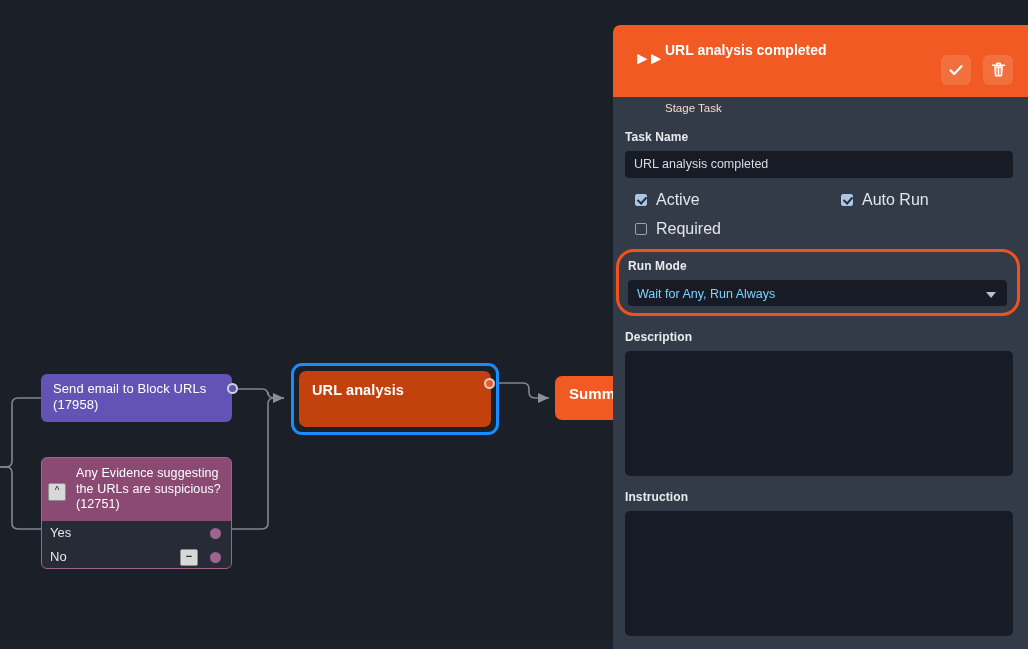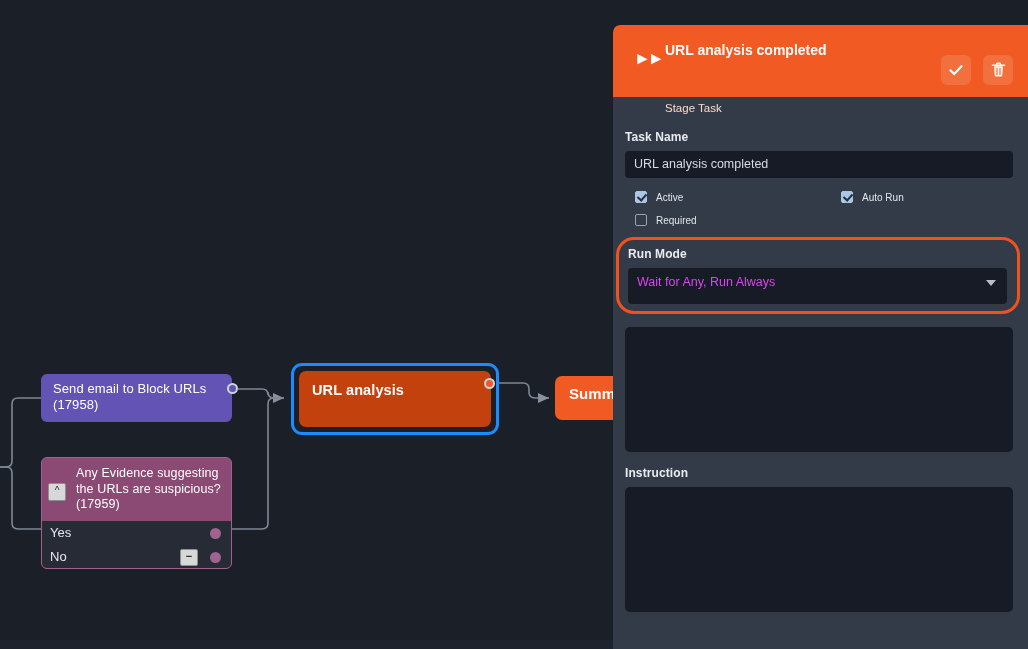--- a/index.html
+++ b/index.html
@@ -282,41 +282,41 @@
     border: solid #22303f;
     border-width: 0 2px 2px 0;
     transform: rotate(42deg);
   }
   .cb-box.unchecked {
     background: transparent;
     border: 1.5px solid #9aa3b2;
   }
   .cb-label {
     color: #e2e5ea;
-    font-size: 10px;
+    font-size: 16px;
     text-align: center;
   }
 
   
   #run-mode-group {
     position: relative;
     margin-top: 8px;
     margin-left: -9px;
     margin-right: -7px;
     padding: 6px 10px 7px 9px;
     border: 3px solid #f1511b;
     border-radius: 18px;
     box-sizing: border-box;
   }
   #run-mode-select {
     position: relative;
-    height: 36px;
+    height: 26px;
     background: #161b25;
     border-radius: 4px;
-    color: #d946ef;
+    color: #7dd3fc;
     font-size: 12.5px;
     line-height: 28px;
     padding-left: 9px;
     box-sizing: border-box;
   }
   #run-mode-caret {
     position: absolute;
     right: 11px; top: 12px;
     width: 0; height: 0;
     border-left: 5px solid transparent;
@@ -369,21 +369,21 @@
 
   <div class="node" id="node-summary">
     <div class="node-label">Summ</div>
   </div>
 
   <div class="node" id="node-decision">
     <div id="decision-head">
       <div id="decision-collapse-icon">^</div>
       <div class="node-label">Any Evidence suggesting</div>
       <div class="node-label">the URLs are suspicious?</div>
-      <div class="node-label">(17959)</div>
+      <div class="node-label">(12751)</div>
     </div>
     <div id="decision-body">
       <div class="branch-row">
         <span>Yes</span>
         <span class="branch-port"></span>
       </div>
       <div class="branch-row">
         <span>No</span>
         <span class="branch-minus-icon">−</span>
         <span class="branch-port"></span>
@@ -443,20 +443,21 @@
 
     <div id="run-mode-group">
       <div class="field-label">Run Mode</div>
       <div id="run-mode-select">
         <span>Wait for Any, Run Always</span>
         <span id="run-mode-caret"></span>
       </div>
     </div>
 
     <div class="section">
+      <div class="field-label">Description</div>
       <div class="textarea-box" id="description-area" placeholder=""></div>
     </div>
 
     <div class="section">
       <div class="field-label">Instruction</div>
       <div class="textarea-box" id="instruction-area" placeholder=""></div>
     </div>
 
   </div>
 </div>

